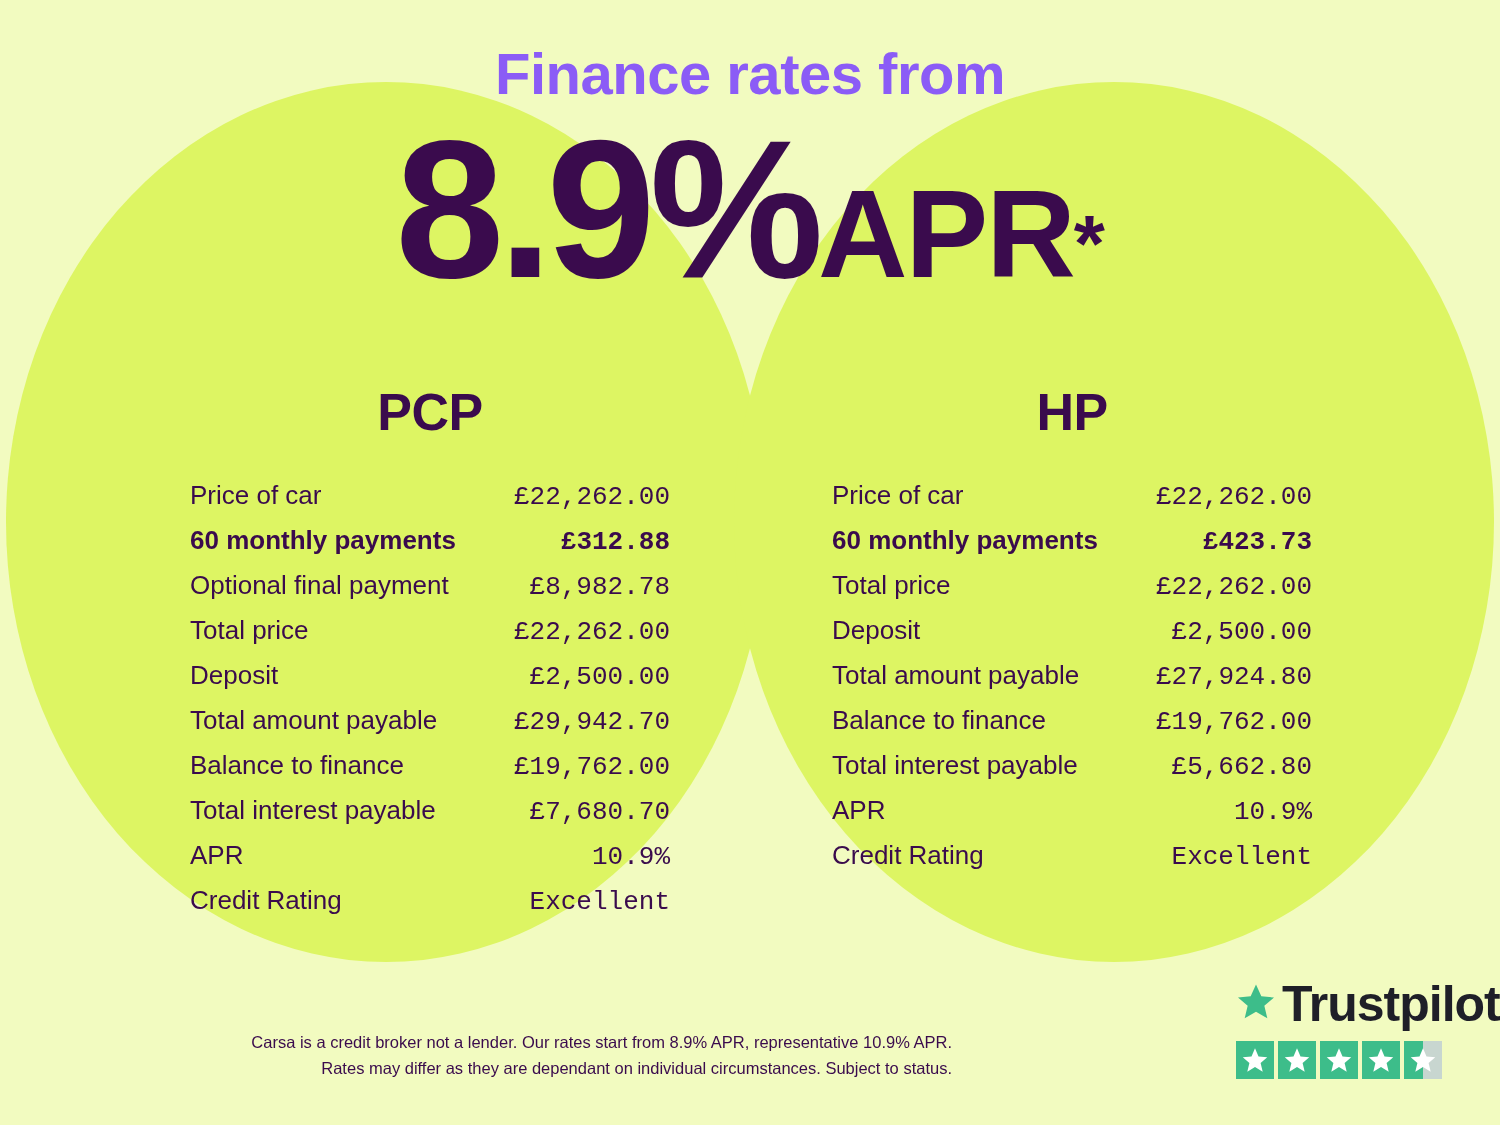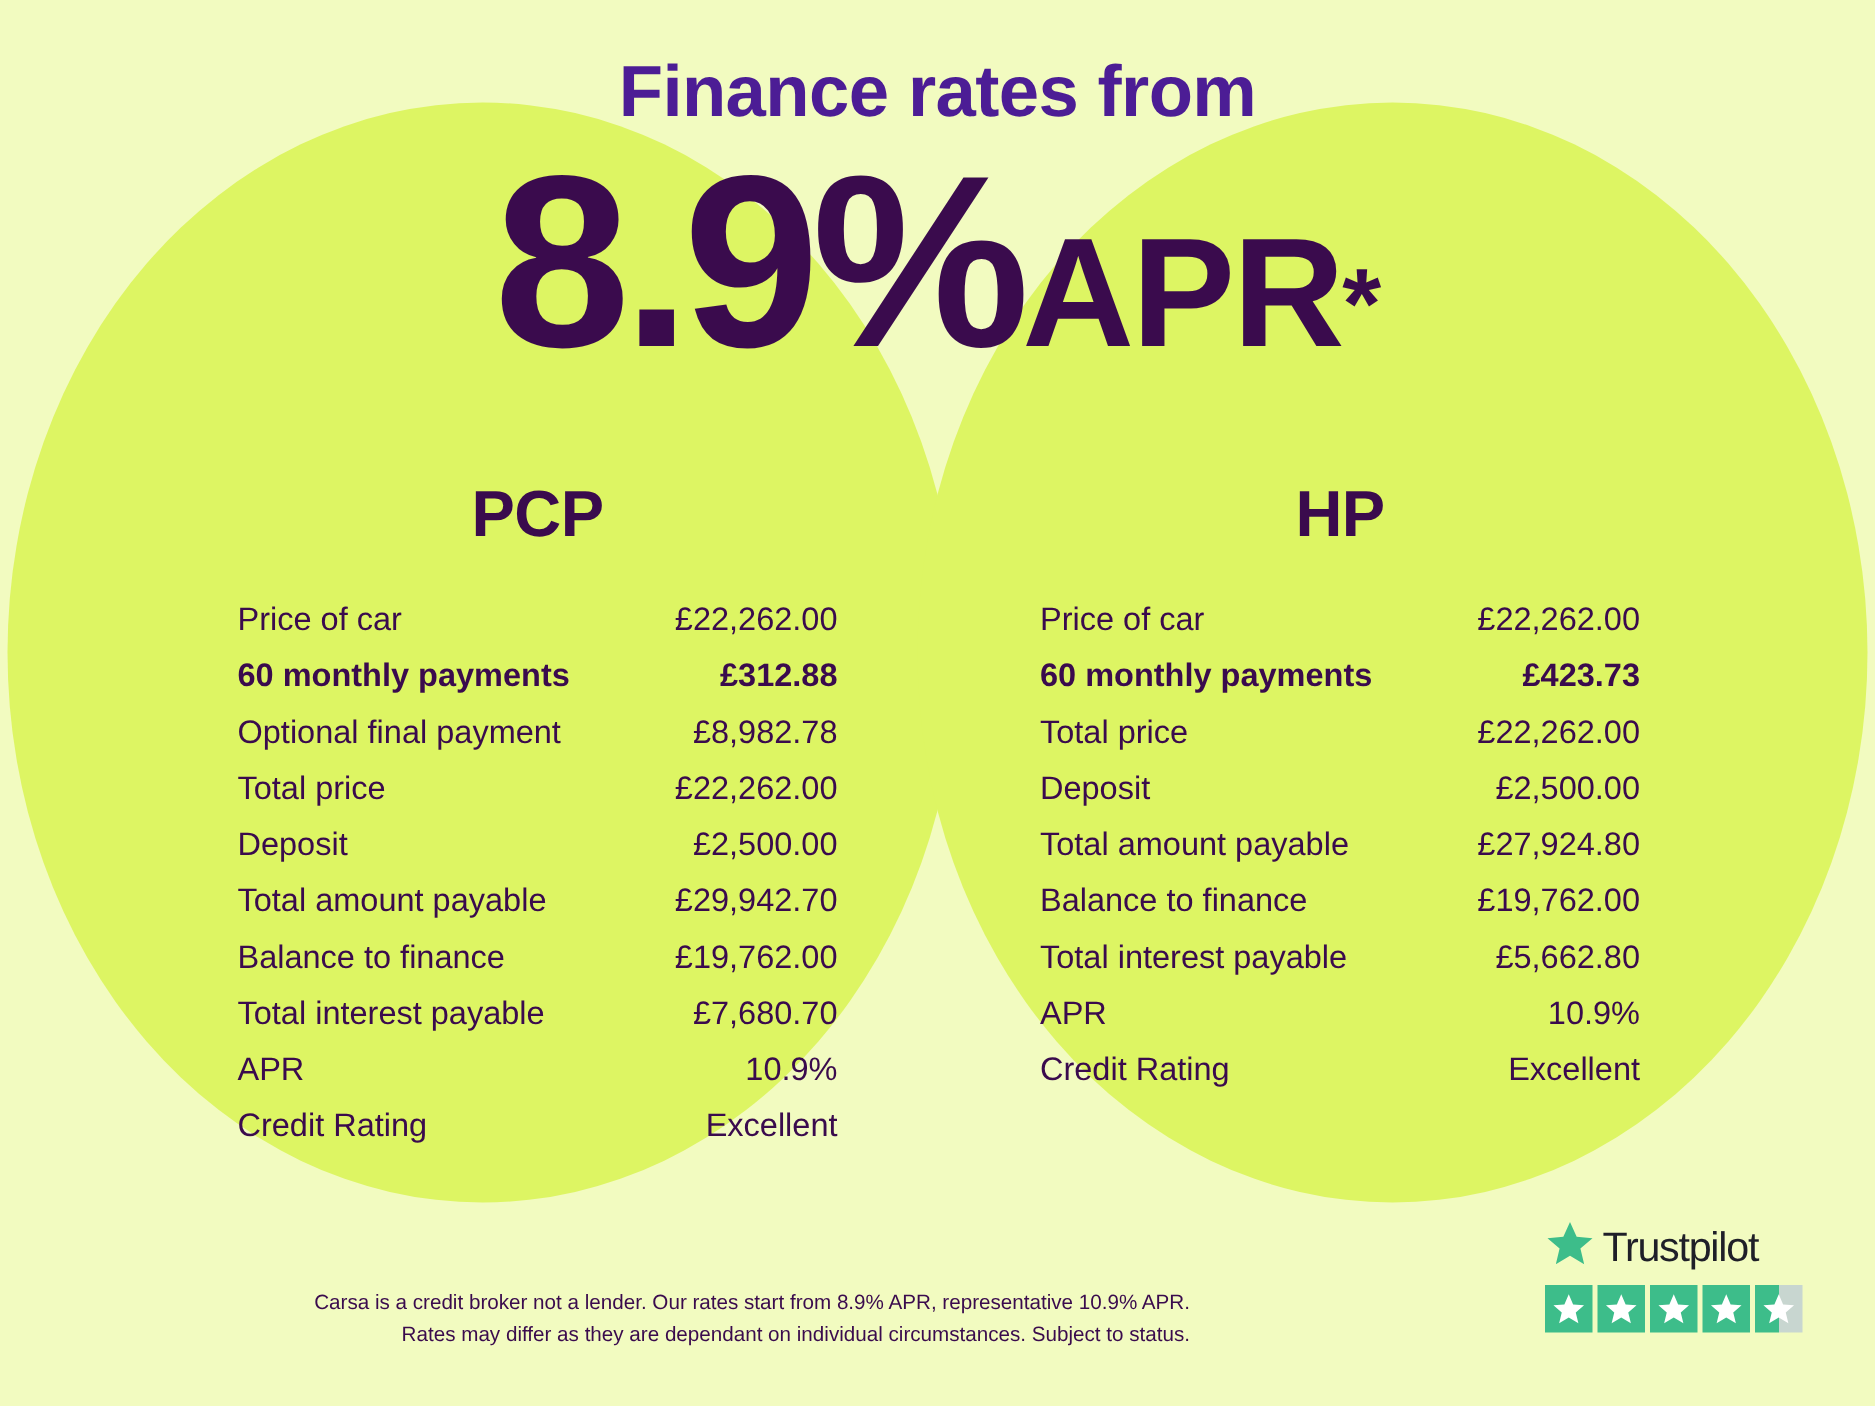--- a/index.html
+++ b/index.html
@@ -41,21 +41,21 @@
   }
   .headline {
     position: absolute;
     top: 40px;
     left: 0;
     width: 1500px;
     text-align: center;
     font-size: 58px;
     font-weight: bold;
     letter-spacing: -0.5px;
-    color: #4c1d95;
+    color: #8b5cf6;
   }
   .apr-row {
     position: absolute;
     top: 112px;
     left: 0;
     width: 1500px;
     text-align: center;
     white-space: nowrap;
     color: #3a0b4d;
   }
@@ -95,21 +95,21 @@
   .rows { width: 100%; }
   .row {
     display: flex;
     justify-content: space-between;
     align-items: baseline;
     font-size: 26px;
     padding: 0 40px 0 40px;
     height: 45px;
   }
   .row .label { text-align: left; }
-  .row .value { text-align: right; }
+  .row .value { text-align: right; font-family: Liberation Mono, monospace; }
   .row.bold .label, .row.bold .value { font-weight: bold; }
   .disclaimer {
     position: absolute;
     left: 52px;
     top: 1030px;
     width: 900px;
     font-size: 16.5px;
     line-height: 1.55;
     color: #3a0b4d;
     text-align: right;
@@ -120,22 +120,22 @@
     top: 975px;
     width: 212px;
   }
   .tp-head {
     display: flex;
     align-items: center;
     gap: 6px;
     justify-content: flex-start;
   }
   .tp-name {
-    font-size: 33px;
-    font-weight: normal;
+    font-size: 50px;
+    font-weight: bold;
     letter-spacing: -1px;
     color: #1f1f28;
   }
   .tp-stars {
     display: flex;
     gap: 4px;
     margin-top: 8px;
   }
   .tp-star {
     width: 38px;

